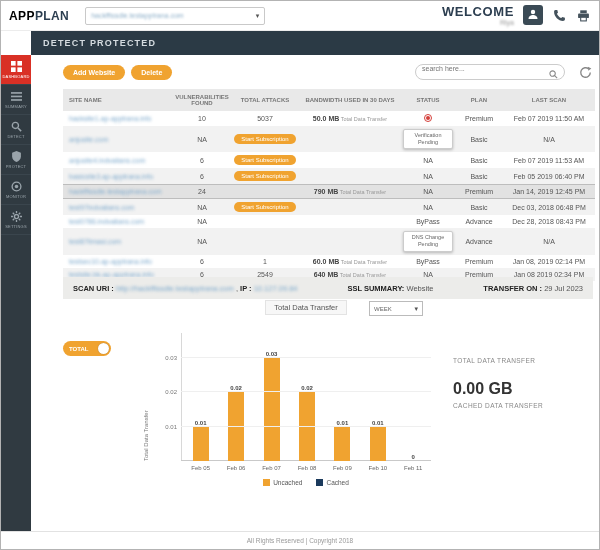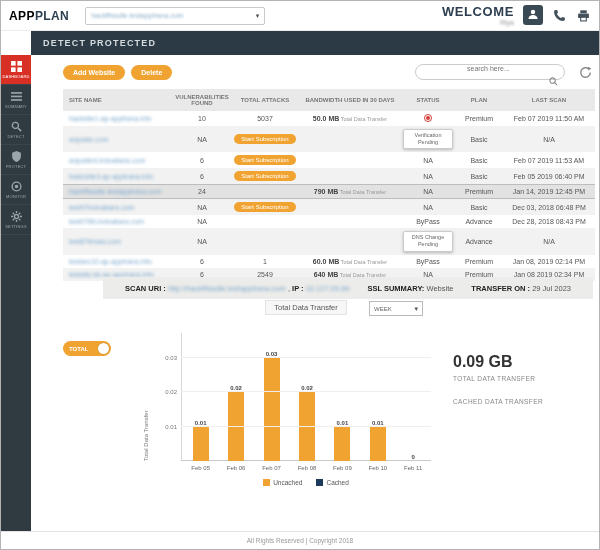--- a/index.html
+++ b/index.html
@@ -27,21 +27,21 @@
 
 .sidebar{position:absolute;top:54px;left:0;width:30px;bottom:18px;background:#303a41;display:flex;flex-direction:column;}
 .sb-item{height:30px;display:flex;flex-direction:column;align-items:center;justify-content:center;gap:2px;color:#9aa4ab;cursor:pointer;border-bottom:1px solid #3a454d;}
 .sb-item.active{background:#d93025;color:#fff;}
 .sb-icon svg{width:11px;height:11px;fill:currentColor;display:block;}
 .sb-label{font-size:4px;letter-spacing:.2px;}
 
 
 .toolbar{position:absolute;top:60px;left:62px;right:6px;height:22px;display:flex;align-items:center;gap:6px;}
 .btn-orange{background:#f0a330;color:#fff;border:none;border-radius:9px;font-size:7px;font-weight:bold;padding:4px 10px;cursor:pointer;}
-.search-box{margin-left:auto;width:150px;height:16px;border:1px solid #ccc;border-radius:9px;display:flex;align-items:flex-end;padding:0 6px;background:#fff;flex-direction:column;}
+.search-box{margin-left:auto;width:150px;height:16px;border:1px solid #ccc;border-radius:9px;display:flex;align-items:flex-start;padding:0 6px;background:#fff;}
 .search-box input{border:none;outline:none;flex:1;font-size:7px;color:#555;background:transparent;}
 .search-box svg{width:9px;height:9px;stroke:#888;fill:none;}
 .refresh{margin-left:8px;width:14px;height:14px;cursor:pointer;}
 .refresh svg{width:13px;height:13px;}
 
 
 table{position:absolute;top:88px;left:62px;right:6px;width:532px;border-collapse:collapse;table-layout:fixed;font-size:7px;}
 thead th{background:#e9e9e9;color:#777;font-size:6px;font-weight:bold;padding:5px 2px;text-transform:uppercase;text-align:center;}
 thead th:first-child{text-align:left;padding-left:6px;}
 tbody td{padding:3px 2px;color:#555;text-align:center;vertical-align:middle;}
@@ -52,21 +52,21 @@
 .blurred{filter:blur(1.5px);}
 .blur-sm{filter:blur(1px);}
 .start-sub{background:#f0a330;color:#fff;border:none;border-radius:8px;font-size:6px;padding:2px 7px;cursor:pointer;}
 .bw b{color:#444;font-size:7px;}
 .bw .sfx{font-size:5.5px;color:#999;}
 .red-ring{width:8px;height:8px;border:1.5px solid #d43f3a;border-radius:50%;display:inline-block;position:relative;}
 .red-ring::after{content:"";position:absolute;inset:1px;background:#d43f3a;border-radius:50%;}
 .callout{display:inline-block;background:#fff;border:1px solid #ccc;border-radius:2px;box-shadow:0 1px 3px rgba(0,0,0,.25);padding:2px 4px;font-size:5.5px;color:#666;line-height:1.3;}
 
 
-.scaninfo{position:absolute;top:276px;left:62px;right:6px;height:22px;background:#ececea;display:flex;align-items:center;justify-content:space-between;font-size:7.5px;color:#555;padding:0 22px;margin-left:40px;}
+.scaninfo{position:absolute;top:276px;left:62px;right:6px;height:22px;background:#ececea;display:flex;align-items:center;justify-content:space-between;font-size:7.5px;color:#555;padding:0 10px;}
 .scaninfo b{color:#222;font-weight:bold;}
 .scan-val{color:#7da9cc;}
 
 
 .chart-title{position:absolute;top:302px;left:180px;width:250px;text-align:center;font-size:7.5px;color:#555;}
 .chart-title span{background:#f7f7f7;border:1px solid #e3e3e3;padding:2px 8px;}
 .week-select{position:absolute;top:300px;left:368px;width:54px;height:15px;border:1px solid #bbb;font-size:6px;color:#666;display:flex;align-items:center;justify-content:space-between;padding:0 4px;background:#fff;cursor:pointer;}
 .total-toggle{position:absolute;top:340px;left:62px;width:48px;height:15px;background:#f0a330;border-radius:8px;display:flex;align-items:center;cursor:pointer;}
 .total-toggle .t-lbl{color:#fff;font-size:6px;font-weight:bold;margin-left:6px;}
 .total-toggle .knob{width:11px;height:11px;background:#fff;border-radius:50%;margin-left:auto;margin-right:2px;box-shadow:0 0 1px rgba(0,0,0,.4);}
@@ -422,22 +422,22 @@
         <span class="lg-swatch" style="background: rgb(240, 163, 48);"></span>
         <span>Uncached</span>
       </span>
       <span class="lg-item">
         <span class="lg-swatch" style="background: rgb(27, 58, 92);"></span>
         <span>Cached</span>
       </span>
     </div>
 
   <div class="stats">
-    <div class="stat-val">0.09 GB</div>
     <div class="stat-lbl">TOTAL DATA TRANSFER</div>
+    <div class="stat-val">0.00 GB</div>
     <div class="stat-lbl">CACHED DATA TRANSFER</div>
   </div>
 
   <footer class="footer">
     <span>All Rights Reserved | Copyright 2018</span>
   </footer>
 
 </div>
 
 </body></html>

